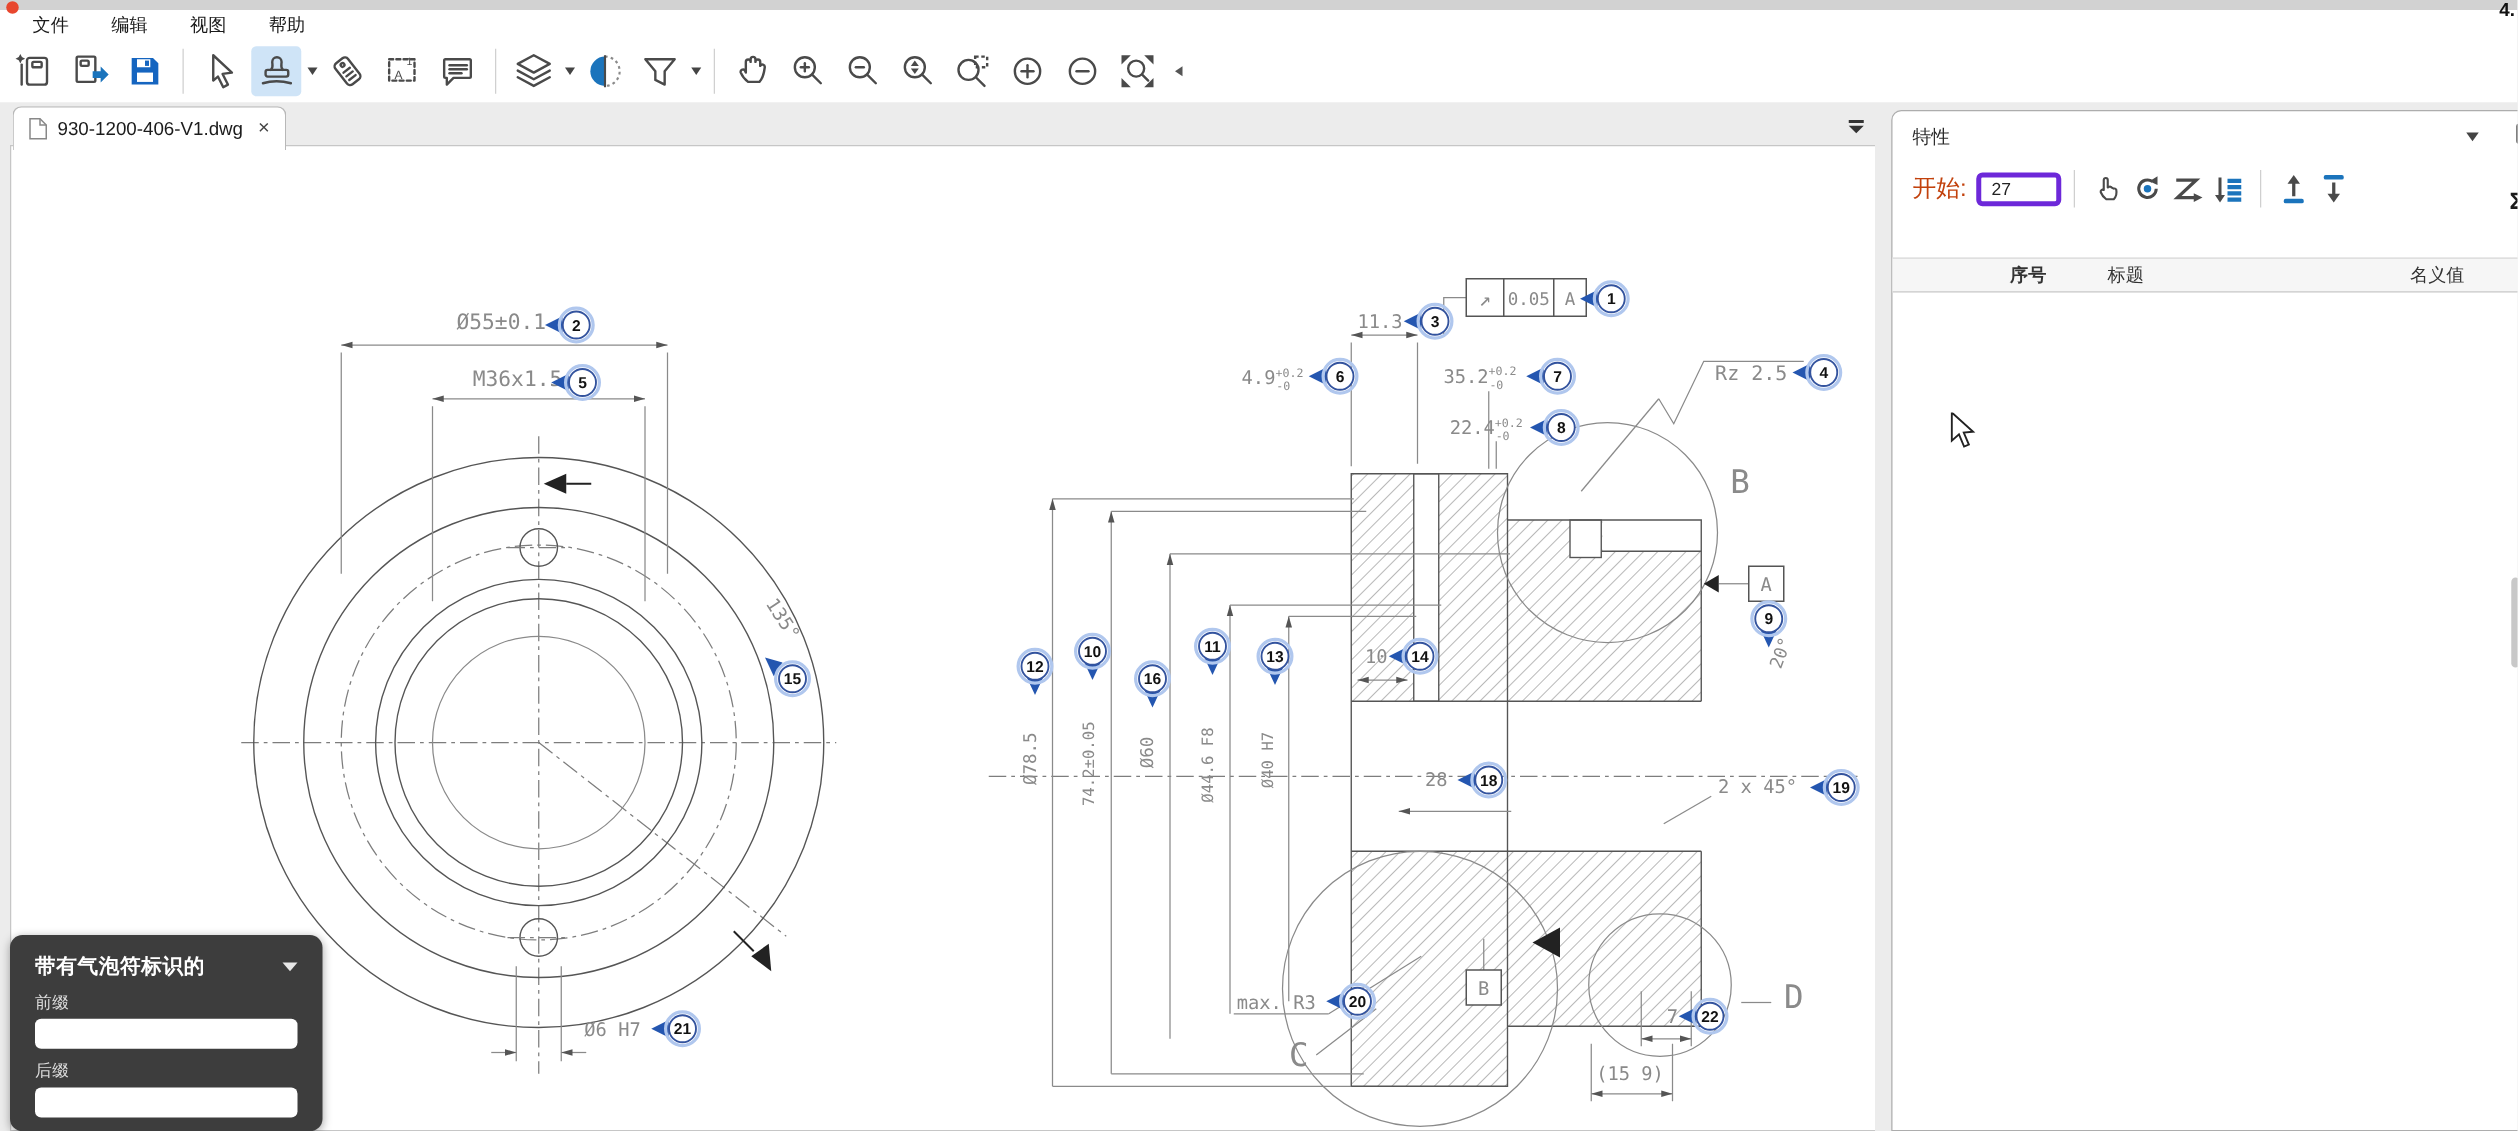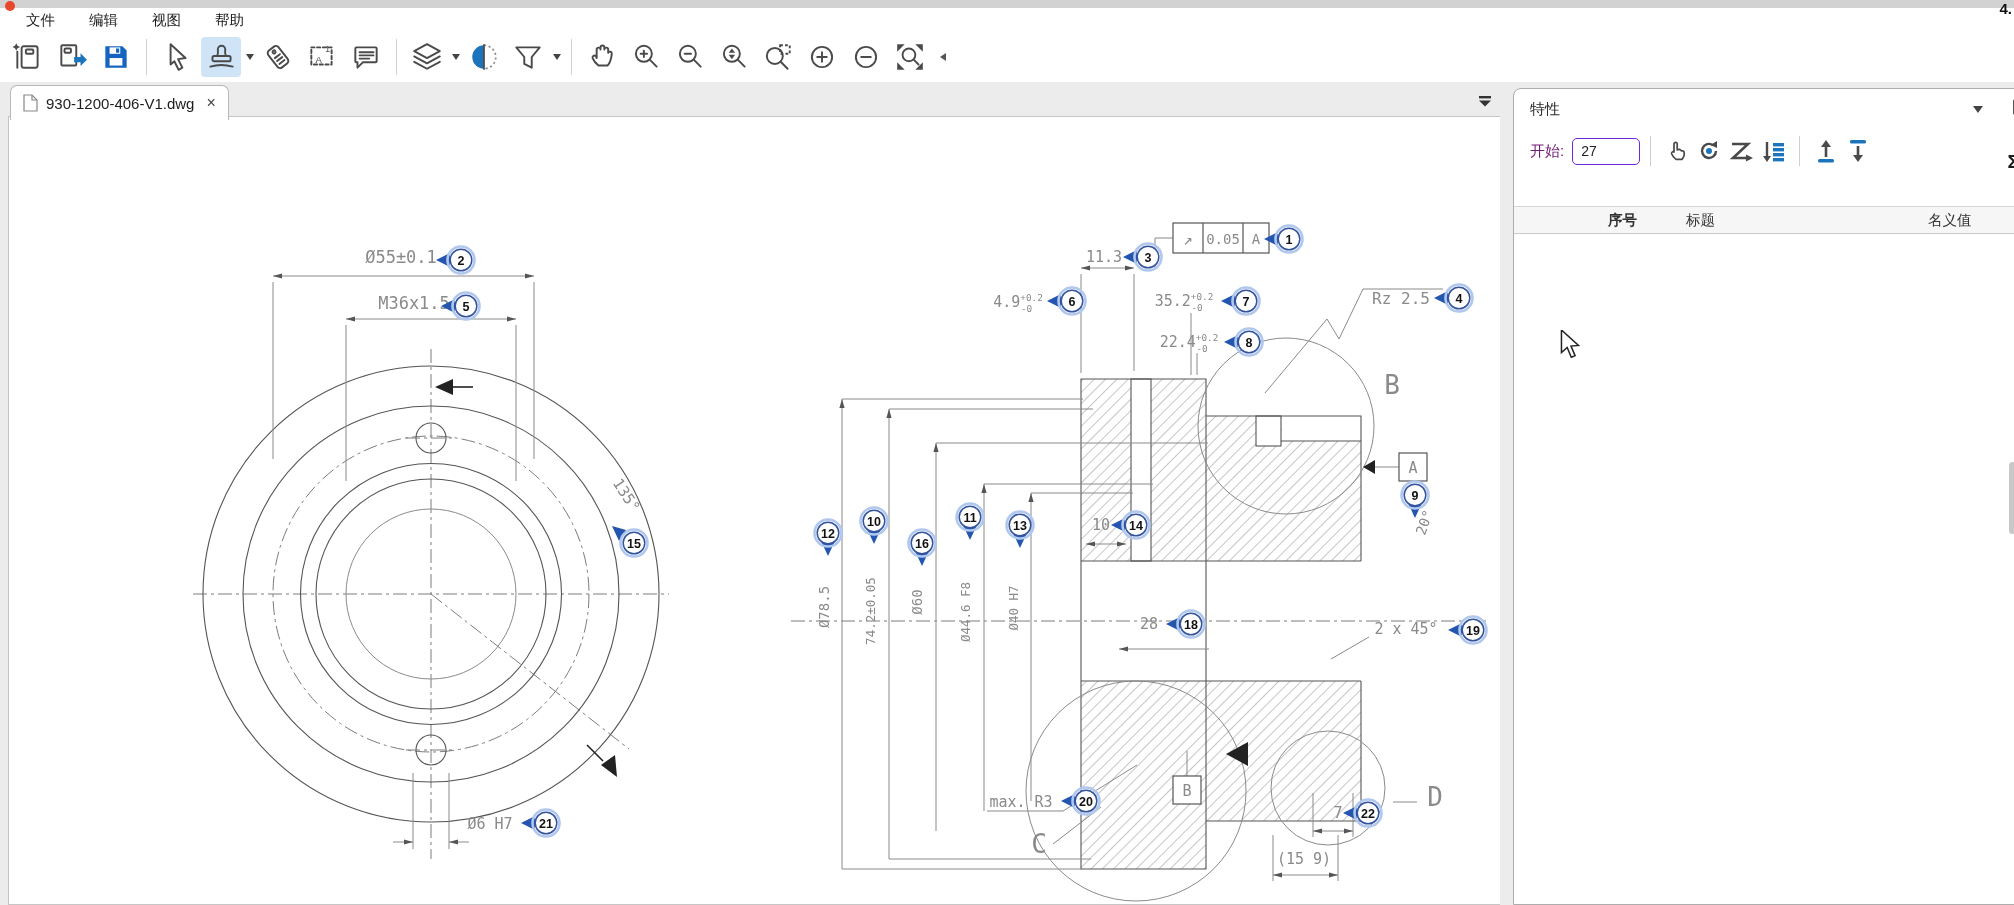--- a/index.html
+++ b/index.html
@@ -58,22 +58,22 @@
   
   .sidepanel { position:absolute; left:1513px; top:6px; width:509px; height:817px; background:#fff;
     border:1px solid #adadad; border-radius:8px 0 0 0; z-index:2; }
   .sp-titlerow { display:flex; align-items:center; height:34px; padding:6px 10px 0 16px; }
   .sp-title { font-size:15px; color:#2a2a2a;text-align:center; }
   .sp-caret { width:0; height:0; border-left:5.5px solid transparent; border-right:5.5px solid transparent;
     border-top:7px solid #444; margin-left:auto; margin-right:28px; }
   .sp-pin-sliver { position:absolute; right:-4px; top:10px; width:12px; height:16px; border:2px solid #555;
     border-radius:2px; background:#fff; }
   .sp-controls { display:flex; align-items:center; height:40px; margin-top:8px; padding-left:16px; }
-  .sp-start-label { font-size:15px; color:#701a75; margin-right:8px; }
-  .sp-start-input { width:68px; height:27px; border:1px solid #6d28d9; border-radius:5px; font-size:14px;
+  .sp-start-label { font-size:19px; color:#c2410c; margin-right:8px; }
+  .sp-start-input { width:68px; height:27px; border:4px solid #6d28d9; border-radius:5px; font-size:14px;
     padding:0 8px; color:#222; }
   .sp-ctl-sep { width:1px; height:30px; background:#cfcfcf; margin:0 10px; }
   .sp-icon { width:32px; height:30px; display:flex; align-items:center; justify-content:center; }
   .sp-sigma { position:absolute; right:2px; top:62px; font-size:19px; font-weight:bold; color:#1b1b1b; }
 
   .ptable { position:absolute; left:0; top:117px; width:509px; }
   .prow, .phead { display:grid; grid-template-columns:78px 82px 212px 34px 1fr; align-items:center; }
   .phead { height:28px; background:#f6f6f6; border-top:1px solid #d8d8d8; border-bottom:1px solid #c9c9c9;
     font-size:14.5px; color:#333; }
   .phead .h-index { padding-left:16px; grid-column:2;font-weight:bold; }
@@ -575,20 +575,31 @@
           <g>
             <polygon points="1342,812 1356,805 1356,819" fill="#2456b0"></polygon>
             <circle cx="1367" cy="812" r="13.5" fill="none" stroke="#b0c7ee" stroke-width="2.6"></circle>
             <circle cx="1367" cy="812" r="10.8" fill="#fff" stroke="#33539e" stroke-width="1.5"></circle>
             <text x="1367" y="816.5" text-anchor="middle" font-size="12.5" font-weight="bold" fill="#111" font-family="&quot;Liberation Sans&quot;, sans-serif">22</text>
           </g>
         </g>
     </svg>
   </div>
 
+  <div class="balloon-panel">
+    <div class="bp-titlerow">
+      <span class="bp-title">带有气泡符标识的</span>
+      <span class="bp-caret"></span>
+    </div>
+    <div class="bp-label">前缀</div>
+    <input class="bp-input" value="" style="">
+    <div class="bp-label">后缀</div>
+    <input class="bp-input" value="" style="">
+    <div class="bp-label">目录</div>
+  </div>
 
   <div class="sidepanel">
     <div class="sp-titlerow">
       <span class="sp-title">特性</span>
       <span class="sp-caret"></span>
       <span class="sp-pin-sliver"></span>
     </div>
     <div class="sp-controls">
       <span class="sp-start-label">开始:</span>
       <input class="sp-start-input" value="27" style="">

